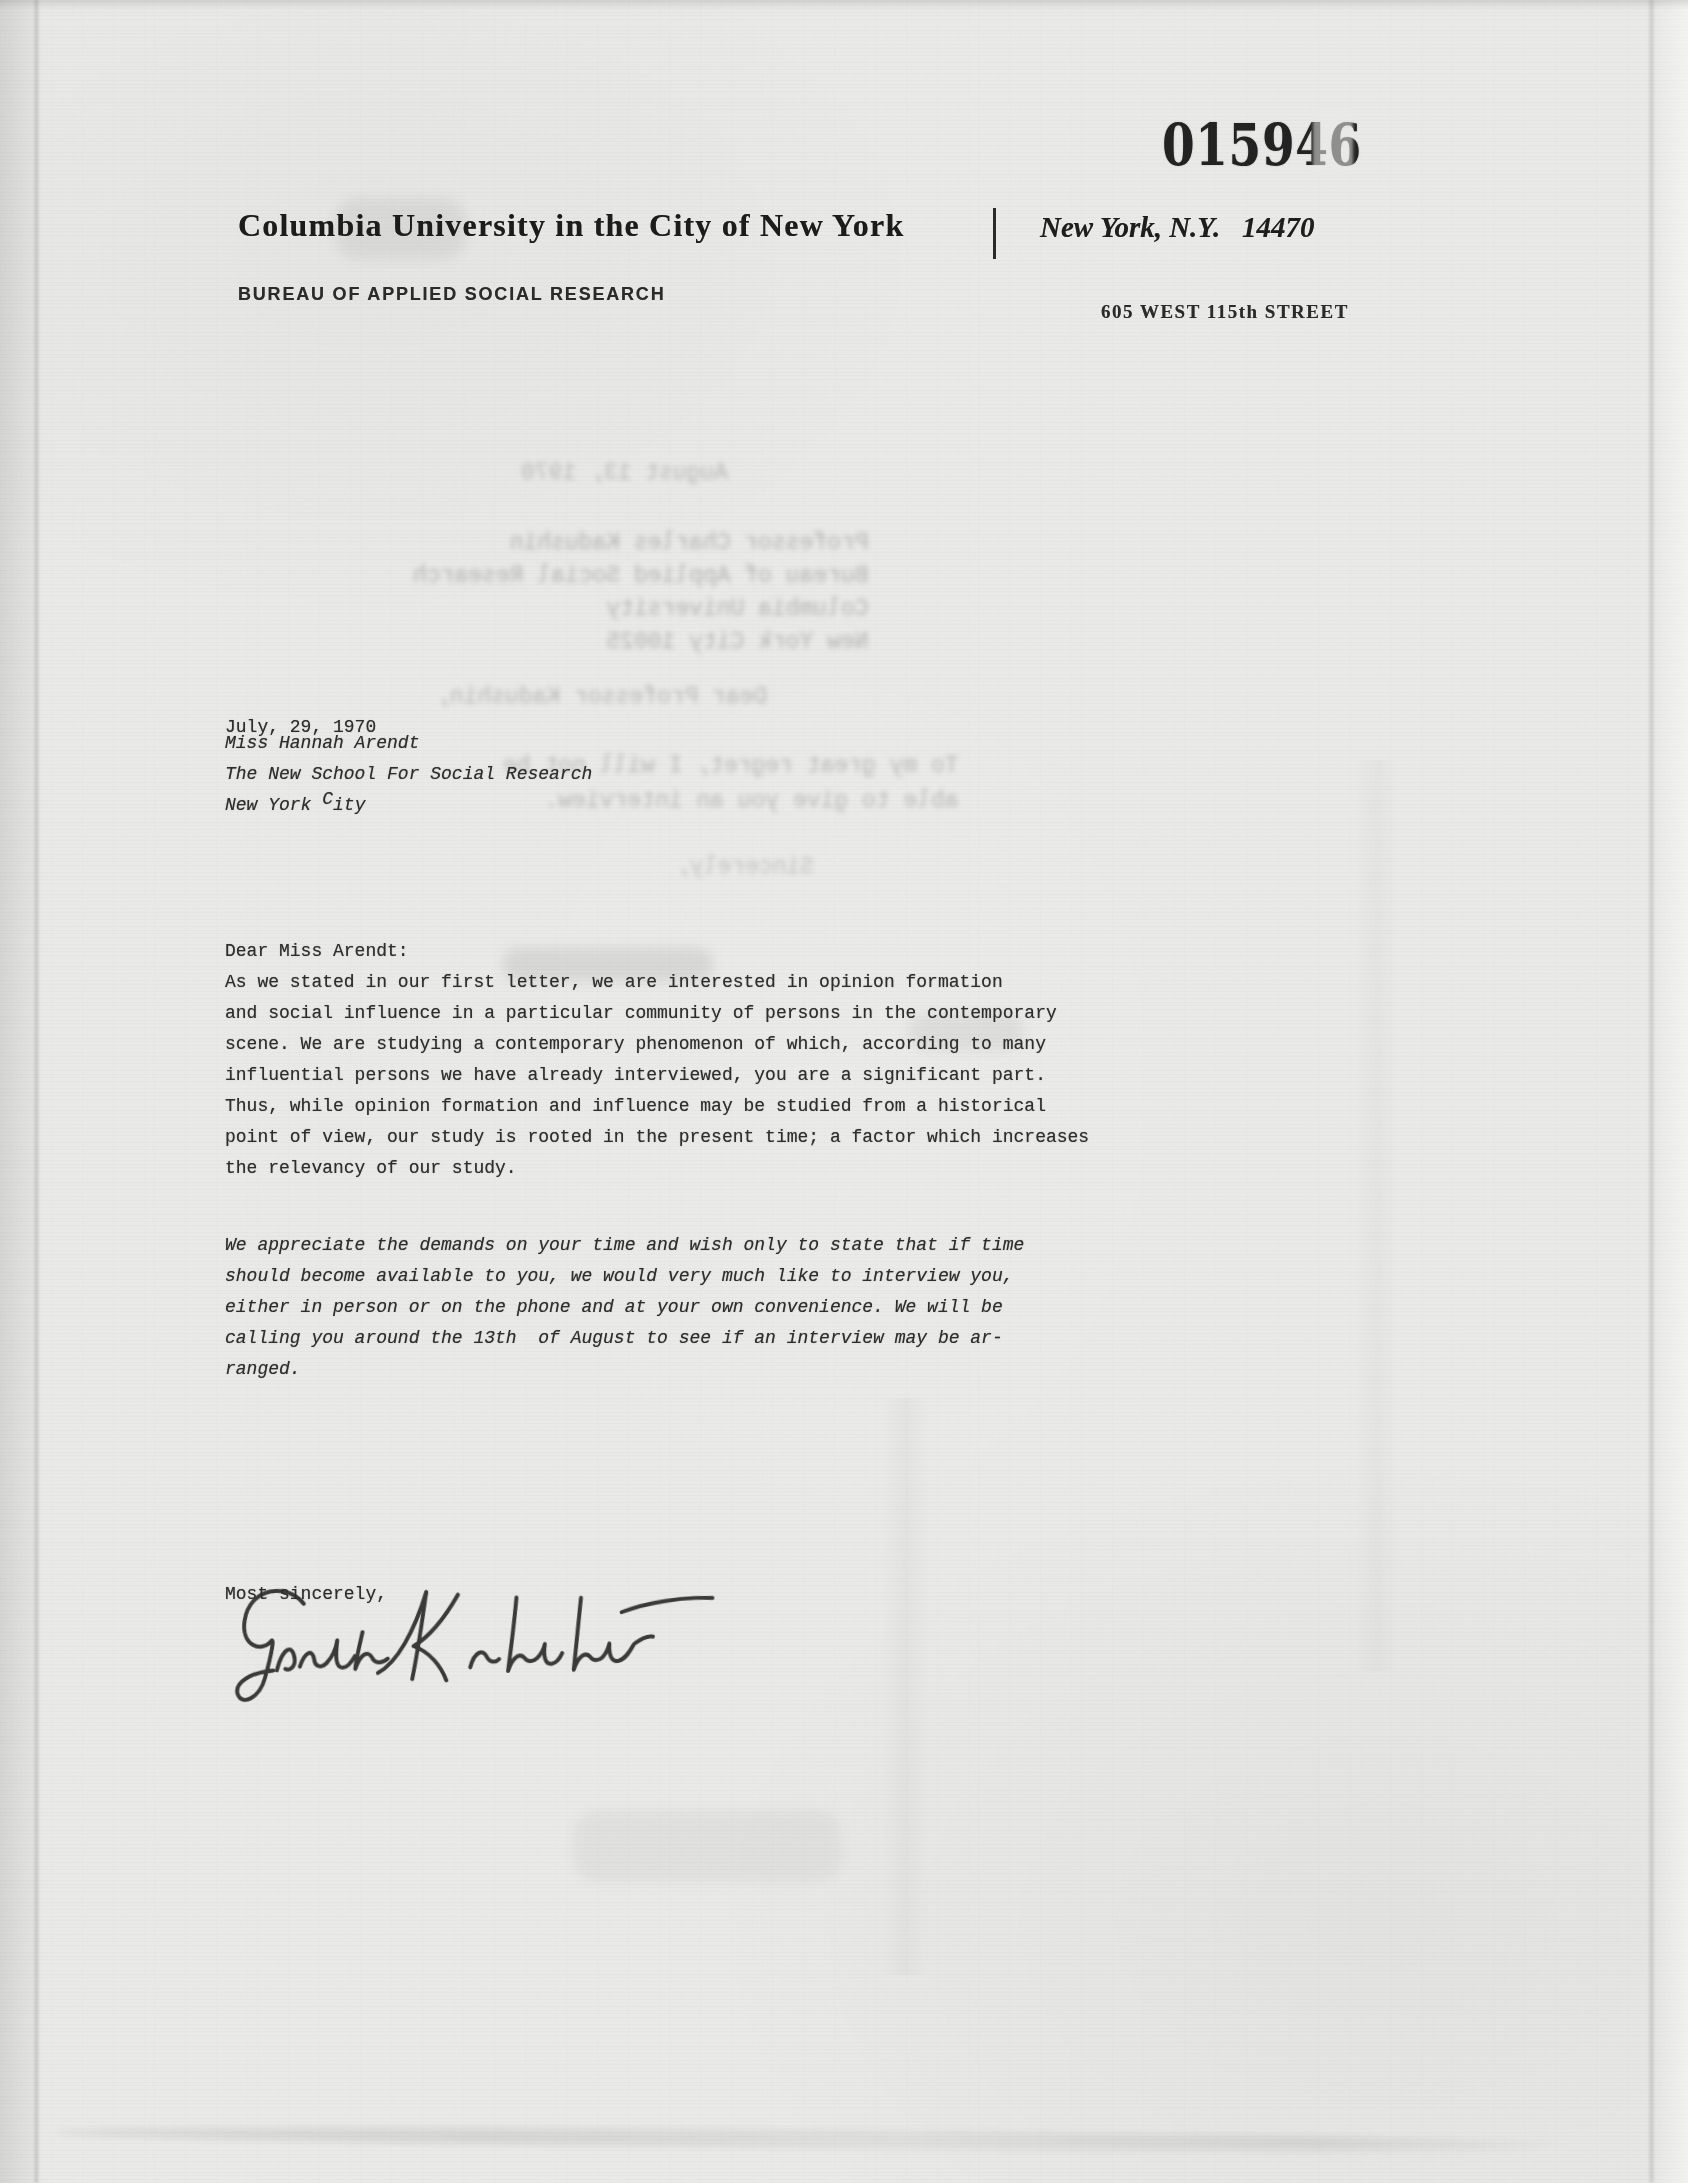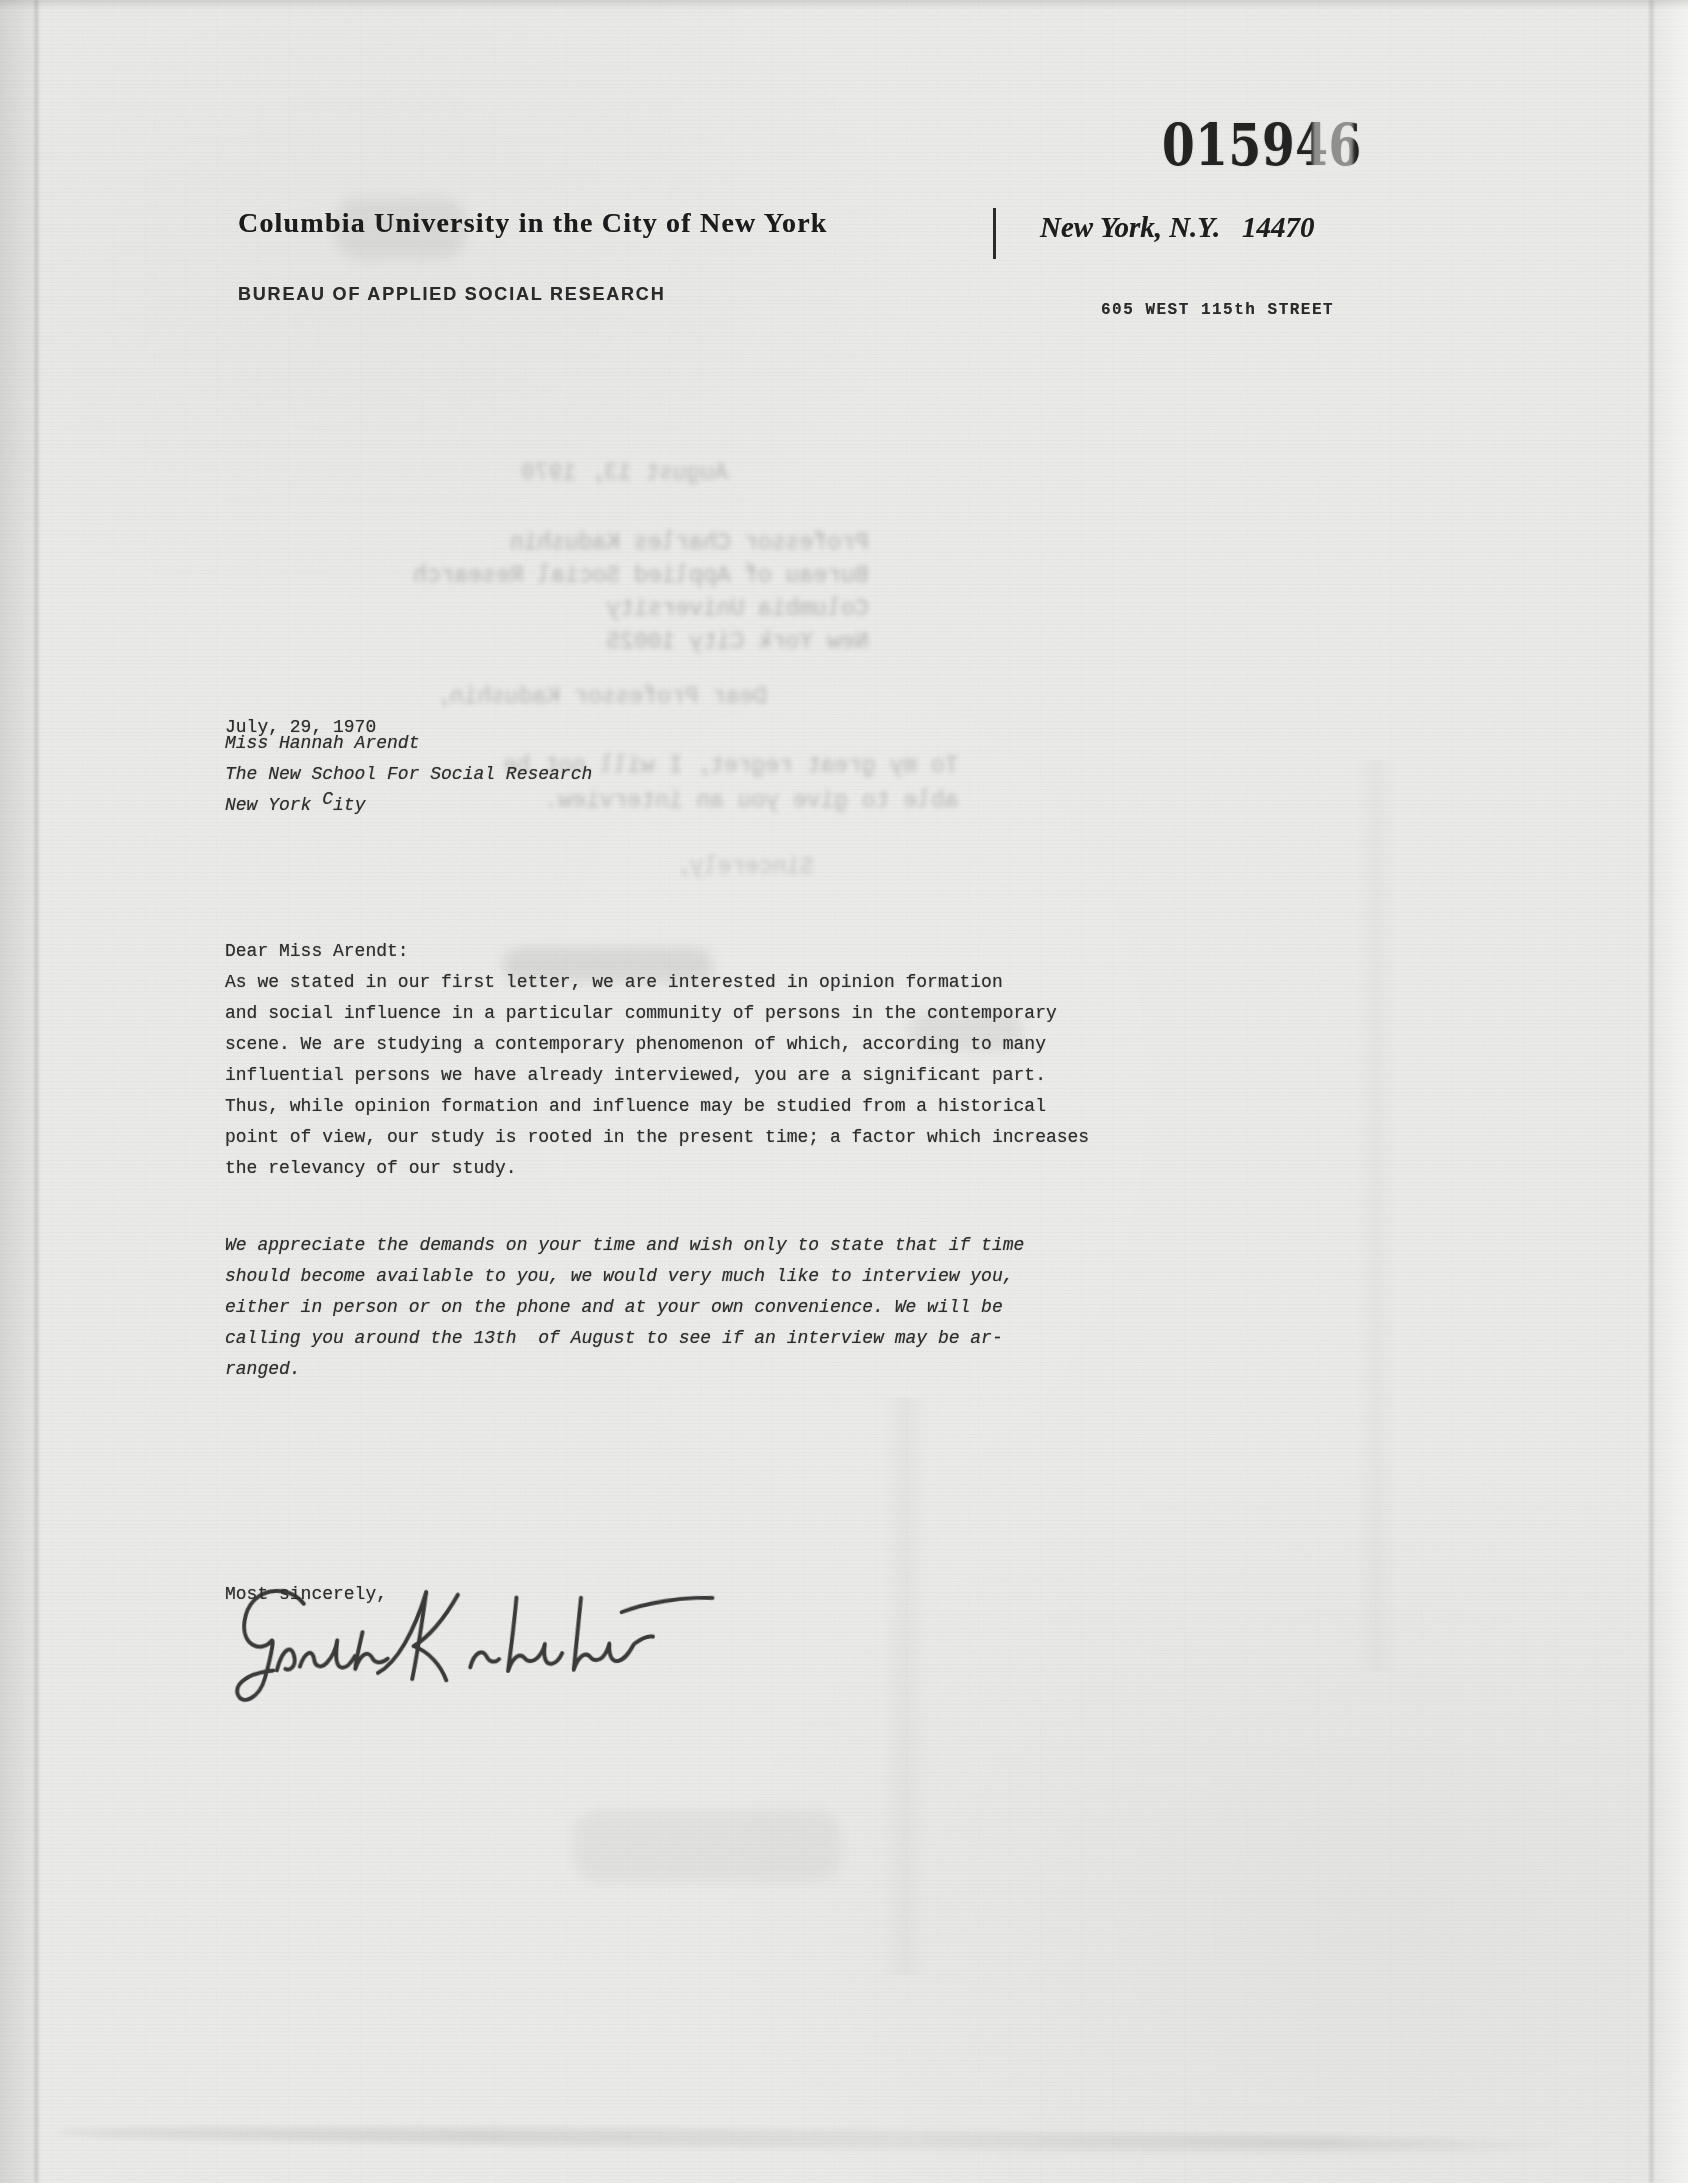--- a/index.html
+++ b/index.html
@@ -99,21 +99,21 @@
     text-shadow: 0 0 1.2px rgba(35,35,35,0.4);
   }
   .stamp-fade { position: absolute; left: 1313px; top: 108px; width: 40px; height: 67px;
                 background: rgba(233,233,231,0.55); filter: blur(1.8px); }
 
   
   .lh-university {
     position: absolute; left: 238px; top: 207px;
     font-family: "Liberation Serif", serif;
     font-weight: 600;
-    font-size: 28px;
+    font-size: 32px;
     letter-spacing: 1.2px;
     color: #1c1c1c;
     text-shadow: 0 0 0.6px rgba(28,28,28,0.55);
     white-space: pre;
     text-align: right;
   }
   .lh-bar { position: absolute; left: 993px; top: 208px; width: 3px; height: 51px;
             background: #2a2a2a; filter: blur(0.3px); }
   .lh-city {
     position: absolute; left: 1040px; top: 211px;
@@ -129,23 +129,23 @@
     position: absolute; left: 238px; top: 284px;
     font-family: "Liberation Sans", sans-serif;
     font-weight: bold;
     font-size: 18px;
     letter-spacing: 1.8px;
     color: #2b2b2b;
     text-shadow: 0 0 0.6px rgba(43,43,43,0.5);
   }
   .lh-street {
     position: absolute; left: 1101px; top: 301px;
-    font-family: Liberation Mono, monospace;
+    font-family: Liberation Serif, serif;
     font-weight: bold;
-    font-size: 16px;
+    font-size: 19px;
     letter-spacing: 1.5px;
     color: #2b2b2b;
     text-shadow: 0 0 0.6px rgba(43,43,43,0.5);
   }
 
   
   .type {
     position: absolute;
     left: 225px;
     font-family: "Liberation Mono", "DejaVu Sans Mono", monospace;

